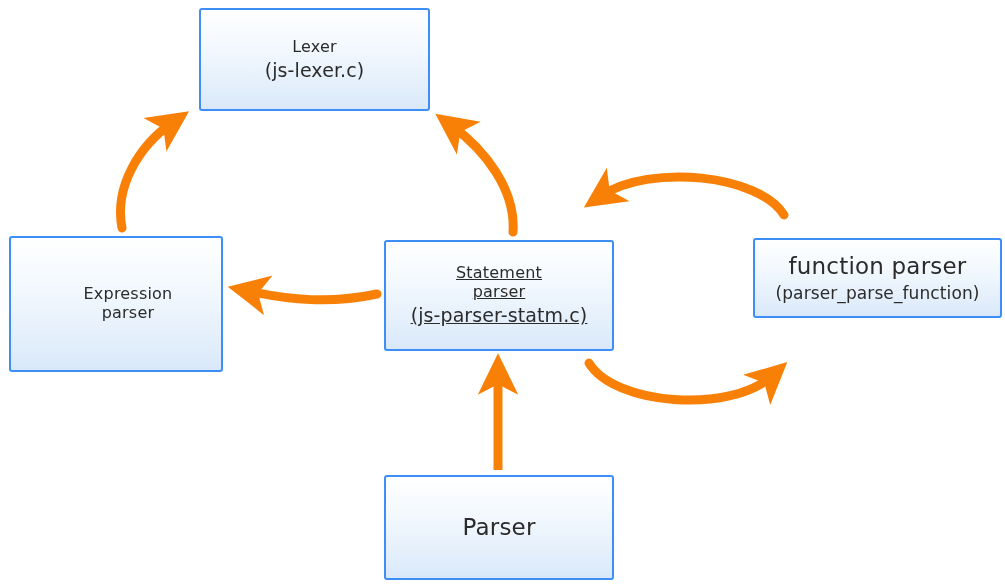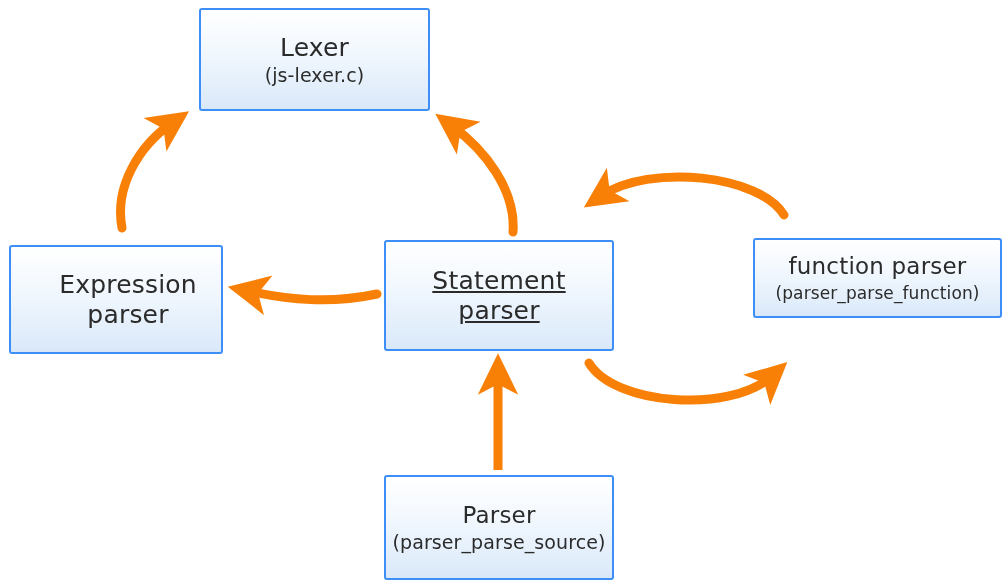--- a/index.html
+++ b/index.html
@@ -38,33 +38,33 @@
     background: linear-gradient(to bottom, #ffffff 0%, #f4f9fe 35%, #e2eefb 80%, #d9e8f9 100%);
     display: flex;
     flex-direction: column;
     align-items: center;
     justify-content: center;
     text-align: center;
     color: #2b2b2b;
     line-height: 1.18;
   }
   .node-title {
-    font-size: 25px;
+    font-size: 16px;
     letter-spacing: 0.2px;
     white-space: pre-line;
   }
   .node-sub {
     font-size: 19px;
     letter-spacing: 0.1px;
     margin-top: 2px;
   }
 
   
   #node-lexer      { left: 199px; top: 8px;   width: 231px; height: 103px; }
-  #node-expression { left: 9px;   top: 245px; width: 214px; height: 109px; padding-left: 24px; }
+  #node-expression { left: 9px;   top: 236px; width: 214px; height: 136px; padding-left: 24px; }
   #node-statement  { left: 384px; top: 240px; width: 230px; height: 111px; text-decoration: underline; }
   #node-function   { left: 753px; top: 238px; width: 249px; height: 80px; }
   #node-parser     { left: 384px; top: 475px; width: 230px; height: 105px; }
 
   #node-function .node-title { font-size: 23px; }
   #node-function .node-sub   { font-size: 17px; }
   #node-parser .node-title   { font-size: 23px; }
 </style>
 </head>
 <body>
@@ -97,25 +97,25 @@
   </div>
 
   <div class="node" id="node-expression">
     <div class="node-title">Expression
 parser</div>
   </div>
 
   <div class="node" id="node-statement">
     <div class="node-title">Statement
 parser</div>
+    <div class="node-sub">(js-parser-statm.c)</div>
   </div>
 
   <div class="node" id="node-function">
     <div class="node-title">function parser</div>
     <div class="node-sub">(parser_parse_function)</div>
   </div>
 
   <div class="node" id="node-parser">
     <div class="node-title">Parser</div>
-    <div class="node-sub">(parser_parse_source)</div>
   </div>
 
 </div>
 
 </body></html>

